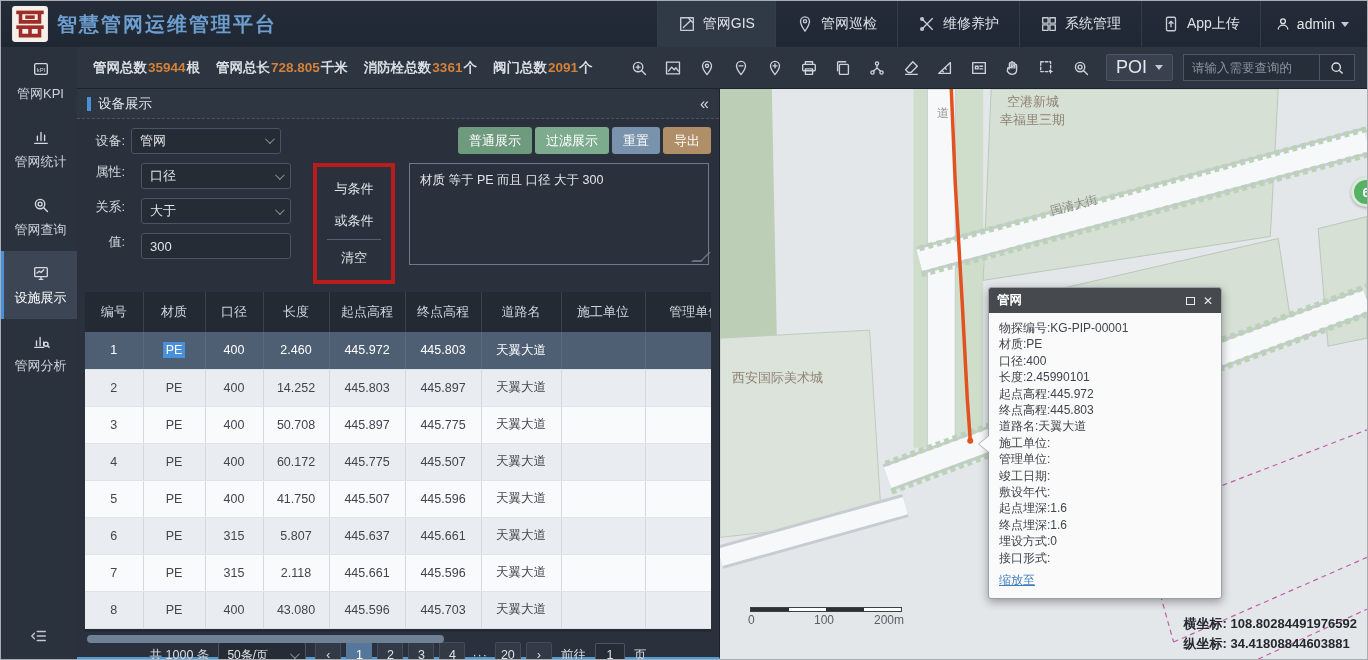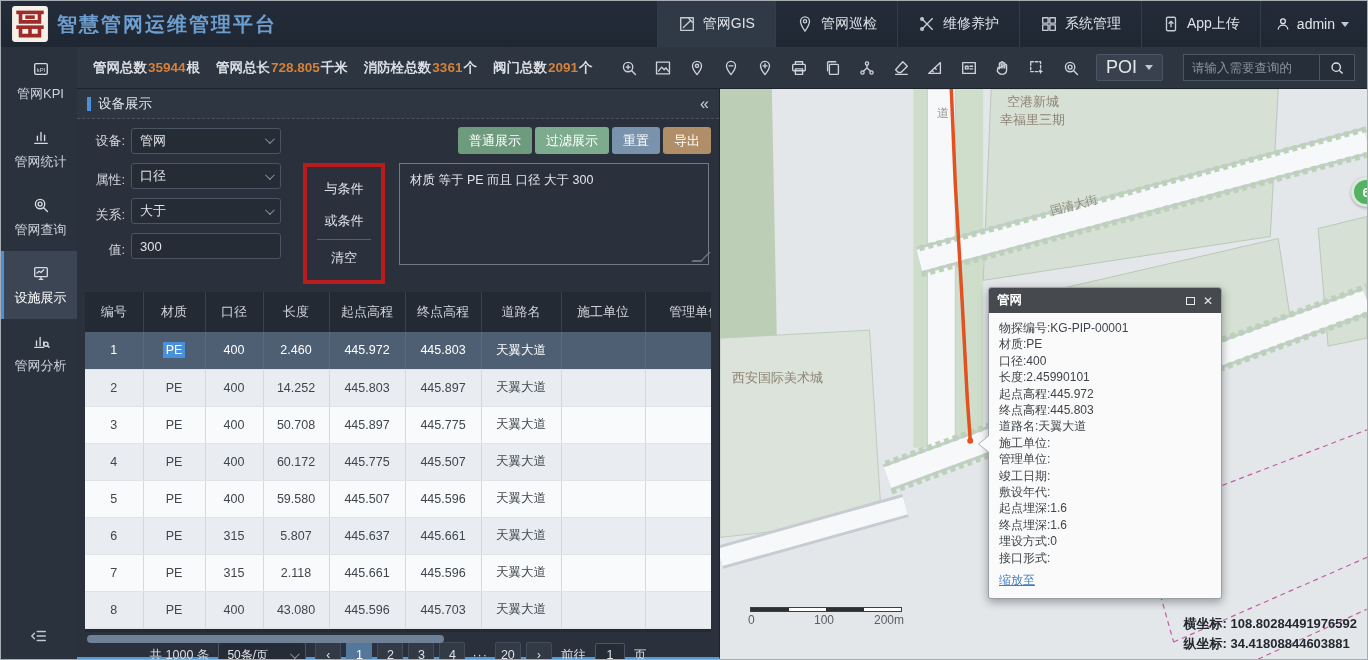--- a/index.html
+++ b/index.html
@@ -27,21 +27,21 @@
   .main{flex:1;display:flex;flex-direction:column;min-width:0;}
   
   .statsbar{height:42px;flex:0 0 42px;background:#2d3540;display:flex;align-items:center;padding:0 12px 0 16px;gap:10px;border-bottom:1px solid #1c232c;}
   .stats{display:flex;gap:16px;white-space:nowrap;}
   .stat{color:#dbdfe5;font-size:13.5px;font-weight:bold;}
   .stat .val{color:var(--num,#d4813a);padding:0 1px;}
   .tools{margin-left:auto;display:flex;align-items:center;gap:4px;}
   .tool{background:none;border:none;color:#cdd3da;width:30px;height:28px;display:flex;align-items:center;justify-content:center;cursor:pointer;padding:0;}
   .poi{display:flex;align-items:center;gap:8px;background:#38414d;border:1px solid #4b5564;color:#e4e8ec;font-size:18px;height:27px;padding:0 9px;cursor:pointer;border-radius:2px;}
   .searchbox{display:flex;align-items:stretch;height:27px;}
-  .searchbox input{width:136px;background:#262e39;border:1px solid #4b5564;border-right:none;color:#e4e8ec;font-size:12.5px;padding:0 8px;outline:none;margin-left:10px;}
+  .searchbox input{width:136px;background:#262e39;border:1px solid #4b5564;border-right:none;color:#e4e8ec;font-size:12.5px;padding:0 8px;outline:none;}
   .searchbox input::placeholder{color:#8b93a0;}
   .sbtn{width:36px;background:#262e39;border:1px solid #4b5564;color:#dfe3e8;cursor:pointer;display:flex;align-items:center;justify-content:center;}
   
   .content{flex:1;display:flex;min-height:0;}
   .panel{width:643px;flex:0 0 643px;background:#2a313c;display:flex;flex-direction:column;min-height:0;border-right:1px solid #1c232c;border-bottom:2px solid #4f9bd8;}
   .panel-hd{height:30px;flex:0 0 30px;display:flex;align-items:center;padding:0 10px;color:#e3e7ec;font-size:13.5px;border-bottom:1px dashed #4a5260;background:#2e3642;}
   .panel-hd .tick{width:4px;height:14px;background:var(--accent,#4a90d9);margin-right:7px;}
   .panel-hd .fold{margin-left:auto;font-size:16px;color:#cfd4da;cursor:pointer;line-height:1;}
   .filters{padding:8px 8px 6px;flex:0 0 auto;}
   .frow1{display:flex;align-items:center;gap:6px;margin-bottom:9px;}
@@ -50,21 +50,21 @@
   .select .chev{margin-left:auto;width:7px;height:7px;border-right:1.6px solid #8b93a0;border-bottom:1.6px solid #8b93a0;transform:rotate(45deg) translateY(-2px);}
   .w150{width:150px;}
   .btns{margin-left:auto;display:flex;gap:3px;}
   .btn{border:none;border-radius:3px;height:27px;padding:0 11px;font-size:13px;color:#fff;cursor:pointer;}
   .btn.g1{background:var(--btn-green1,#6e9a7d);}
   .btn.g2{background:var(--btn-green2,#7dab8d);}
   .btn.gr{background:var(--btn-gray,#7a93ac);}
   .btn.tan{background:var(--btn-tan,#b08f68);}
   .fgrid{display:flex;align-items:flex-start;}
   .fleft{display:flex;flex-direction:column;gap:9px;}
-  .frow{display:flex;align-items:flex-end;gap:6px;}
+  .frow{display:flex;align-items:flex-start;gap:16px;}
   .vinput{width:150px;height:26px;background:#252c36;border:1px solid #4a5463;border-radius:3px;color:#e0e3e8;font-size:13px;padding:0 8px;outline:none;}
   .condbox{width:82px;margin-left:22px;border:4px solid #b91c1c;display:flex;flex-direction:column;align-items:stretch;padding:6px 0;}
   .cbtn{color:#dfe3e7;font-size:13px;text-align:center;padding:7px 0;cursor:pointer;}
   .cdiv{height:1px;background:#59616e;margin:2px 10px;}
   .condtext{flex:1;margin-left:14px;margin-right:2px;height:102px;border:1px solid #707a87;color:#e2e5e9;font-size:12.5px;padding:8px 10px;position:relative;background:#2a313c;}
   .condtext::after{content:"";position:absolute;right:2px;bottom:2px;width:8px;height:8px;border-right:2px solid #7a828e;border-bottom:2px solid #7a828e;transform:skew(-45deg) ;opacity:.8;}
   
   .tbl-wrap{height:340px;flex:0 0 340px;overflow:hidden;margin:2px 8px 0;background:#232a34;position:relative;}
   table{border-collapse:collapse;table-layout:fixed;width:660px;font-size:12.5px;}
   th{height:40px;color:#ced3da;font-weight:normal;font-size:13px;background:#232a34;border-right:1px solid #39414d;}
@@ -512,21 +512,21 @@
                     <td>445.775</td>
                     <td>445.507</td>
                     <td>天翼大道</td>
                     <td></td>
                     <td></td>
                   </tr>
                   <tr class="">
                     <td>5</td>
                     <td>PE</td>
                     <td>400</td>
-                    <td>59.580</td>
+                    <td>41.750</td>
                     <td>445.507</td>
                     <td>445.596</td>
                     <td>天翼大道</td>
                     <td></td>
                     <td></td>
                   </tr>
                   <tr class="">
                     <td>6</td>
                     <td>PE</td>
                     <td>315</td>

